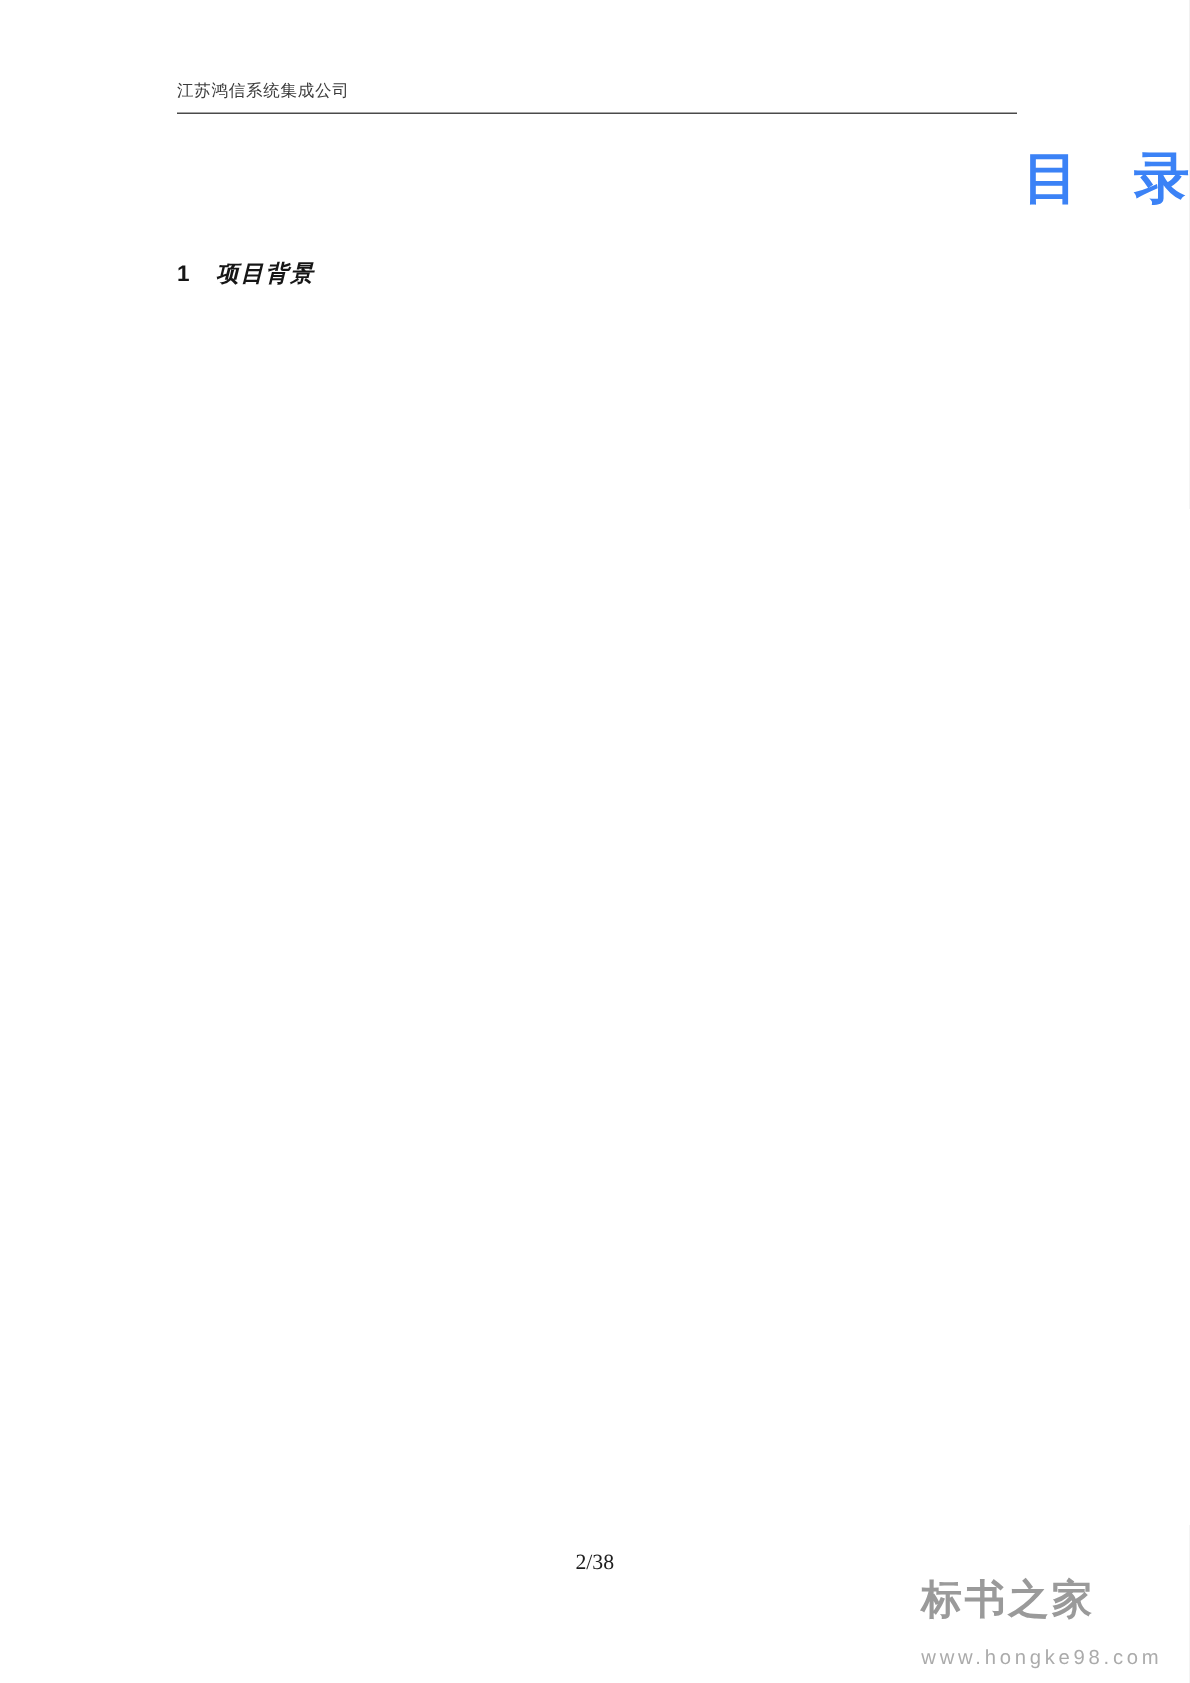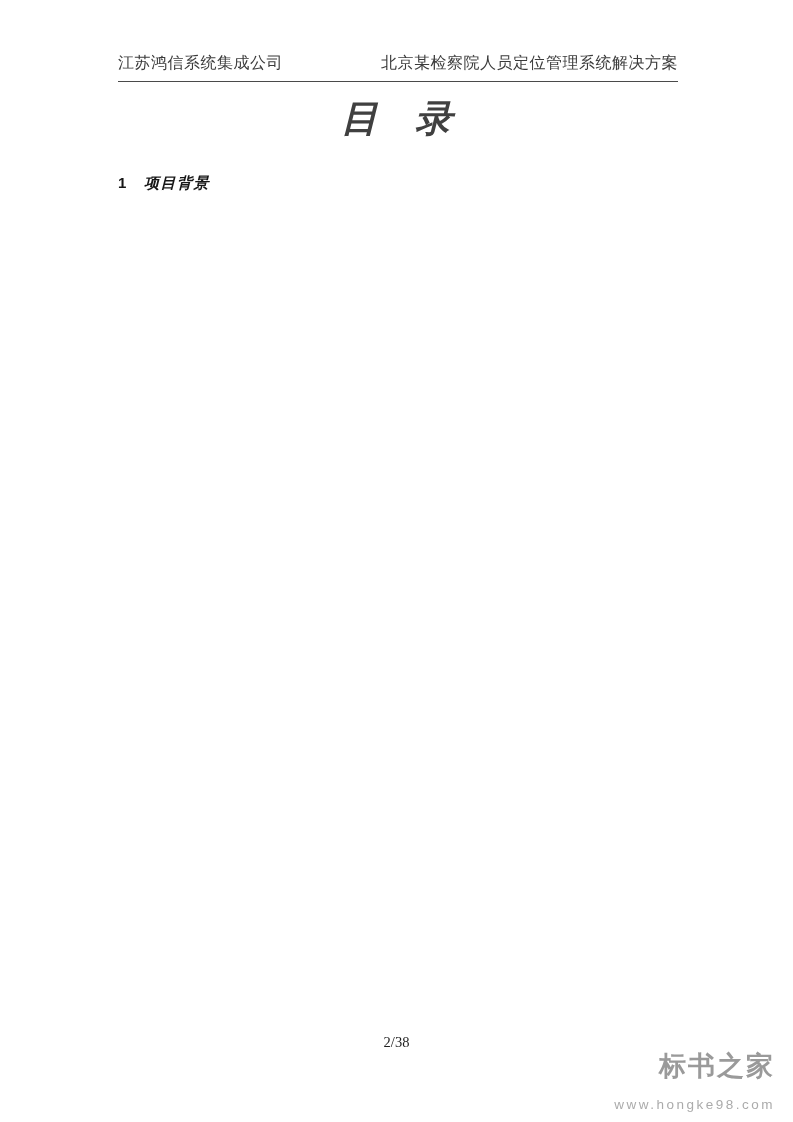--- a/index.html
+++ b/index.html
@@ -19,39 +19,38 @@
   }
   
   .header {
     position: absolute;
     top: 53px;
     left: 118px;
     width: 560px;
     display: flex;
     justify-content: space-between;
     align-items: baseline;
-    font-size: 16px;
+    font-size: 11px;
     color: #3b3b3b;
     letter-spacing: 0.5px;
     padding-bottom: 7px;
     border-bottom: 1.5px solid #4a4a4a;
   }
   
   .doc-title {
     position: absolute;
     top: 94px;
     left: 0;
     width: 100%;
-    text-align: center;
+    text-align: right;
     font-family: "Liberation Sans", "DejaVu Sans", sans-serif;
     font-weight: bold;
     font-size: 37px;
-    color: #404040;
+    color: #3b82f6;
     white-space: pre;
-    font-style: italic;
   }
   
   .toc {
     position: absolute;
     top: 170px;
     left: 118px;
     width: 560px;
     list-style: none;
     margin: 0;
     padding: 0;
@@ -102,21 +101,21 @@
     width: 100%;
     text-align: center;
     font-size: 14.5px;
     color: #1e1e1e;
   }
   
   .watermark {
     position: absolute;
     right: 18px;
     bottom: 9px;
-    text-align: right;
+    text-align: left;
     line-height: 1.1;
   }
   .watermark .wm-name {
     font-family: "Liberation Sans", "DejaVu Sans", sans-serif;
     font-weight: bold;
     font-size: 27px;
     letter-spacing: 2px;
     color: #9a9a9a;
   }
   .watermark .wm-url {
@@ -127,21 +126,20 @@
     margin-top: 16px;
   }
 </style>
 </head>
 <body>
 
 <div class="page">
 
   <div class="header">
     <span>江苏鸿信系统集成公司</span>
-    <span>北京某检察院人员定位管理系统解决方案</span>
   </div>
 
   <div class="doc-title">目　录</div>
 
   <ol class="toc">
       <li class="toc-row l1">
       <span class="num">1</span>
       <span class="label">项目背景</span>
       <span class="dots"></span>
       <span class="page">3</span>

